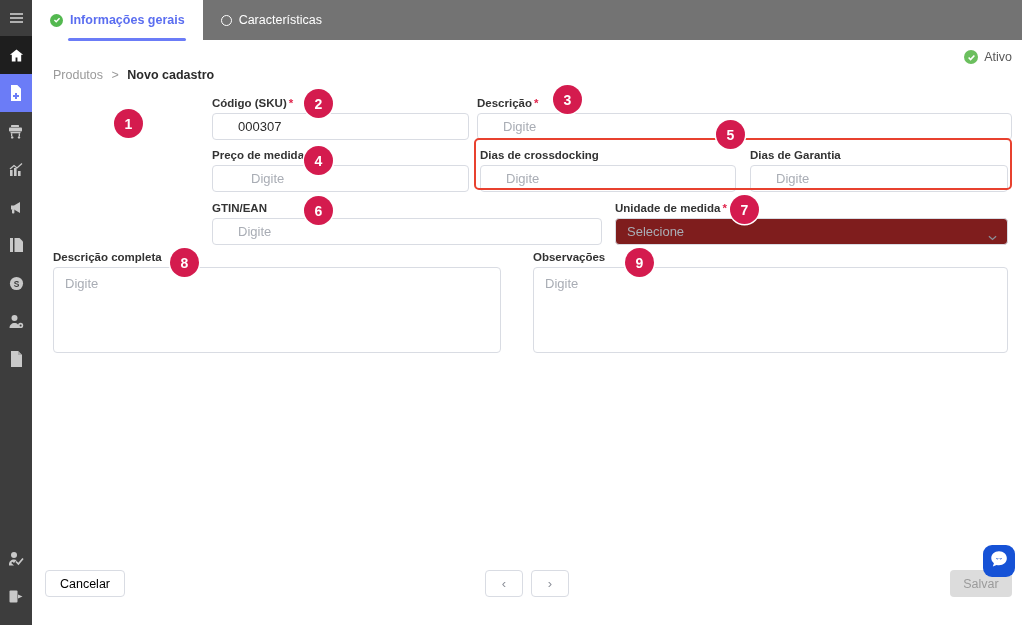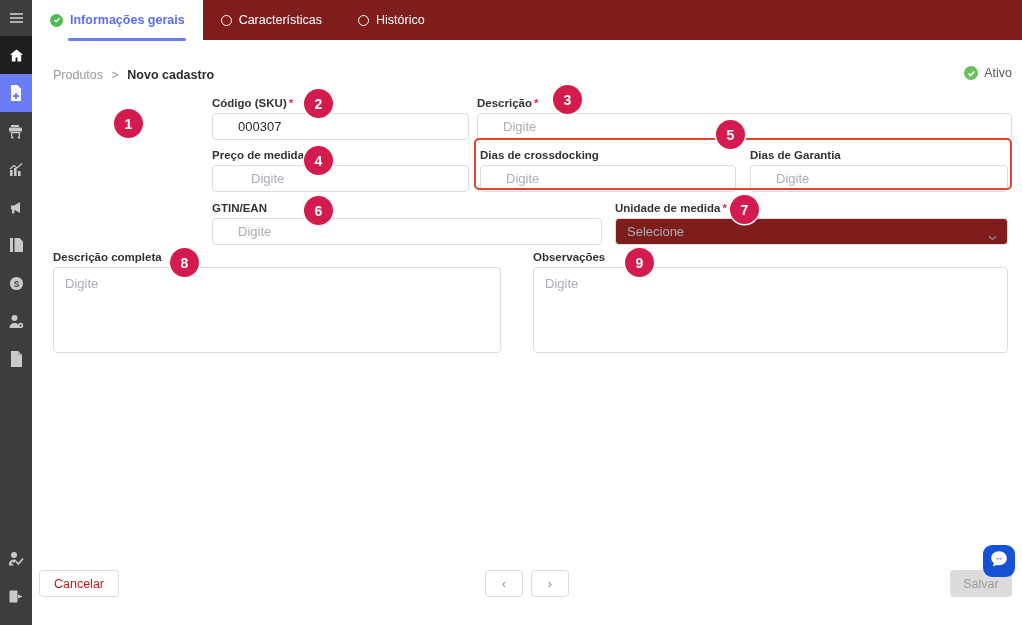--- a/index.html
+++ b/index.html
@@ -34,21 +34,21 @@
   .side-btn.hamburger { height: 36px; background: #3d3d3d; }
   .side-btn.dark-active { background: #1e1e1e; color: #ffffff; }
   .side-btn.blue-active { background: #6b7cf7; color: #ffffff; }
   .side-spacer { flex: 1 1 auto; }
   .side-btn svg { display: block; }
 
   
   .tabbar {
     position: absolute; left: 32px; top: 0;
     width: 990px; height: 40px;
-    background: #7f1d1d;
+    background: #737373;
     display: flex; align-items: stretch;
   }
   .tab {
     display: flex; align-items: center; gap: 7px;
     padding: 0 18px;
     font-size: 12.5px;
     color: #ffffff;
     position: relative;
     white-space: nowrap;
   }
@@ -98,21 +98,21 @@
 
   .breadcrumb {
     position: absolute; left: 21px; top: 23px;
     font-size: 12.5px;
     color: #9a9a9a;
   }
   .breadcrumb .sep { margin: 0 5px; color: #9a9a9a; }
   .breadcrumb .current { color: #2b2b2b; font-weight: bold; }
 
   .status-badge {
-    position: absolute; right: 10px; top: 21px;
+    position: absolute; right: 10px; top: 5px;
     display: flex; align-items: center; gap: 6px;
     font-size: 12.5px; color: #585858; margin-left: 36px;
   }
   .status-dot {
     width: 14px; height: 14px; border-radius: 50%;
     background: #6bbf5e;
     display: flex; align-items: center; justify-content: center;
   }
 
   
@@ -209,26 +209,26 @@
     background: #d41b4e;
     color: #ffffff;
     font-size: 14px; font-weight: bold;
     display: flex; align-items: center; justify-content: center;
     box-shadow: 0 0 0 1.5px #ffffff;
     z-index: 30;
   }
 
   
   .btn-cancel {
-    position: absolute; left: 7px; top: 525px;
+    position: absolute; left: 13px; top: 525px;
     width: 80px; height: 27px;
     border: 1px solid #d9dce3;
     border-radius: 4px;
     background: #ffffff;
-    color: #b91c1c;
+    color: #000000;
     font-size: 12.5px;
     font-family: "Liberation Sans", sans-serif;
     cursor: pointer;
   }
   .pager {
     position: absolute; left: 453px; top: 525px;
     display: flex; gap: 8px;
   }
   .pager button {
     width: 38px; height: 27px;
@@ -406,24 +406,20 @@
       <span>Informações gerais</span>
     </div>
 
 
     <div class="tab">
       <span class="tab-radio"></span>
       <span>Características</span>
     </div>
 
 
-    <div class="tab">
-      <span class="tab-radio"></span>
-      <span>Histórico</span>
-    </div>
   </div>
 
   <div class="tabbar-underline">
     <div class="ul"></div>
   </div>
 
   <div class="content">
 
     <div class="breadcrumb">
       <span>Produtos</span>

